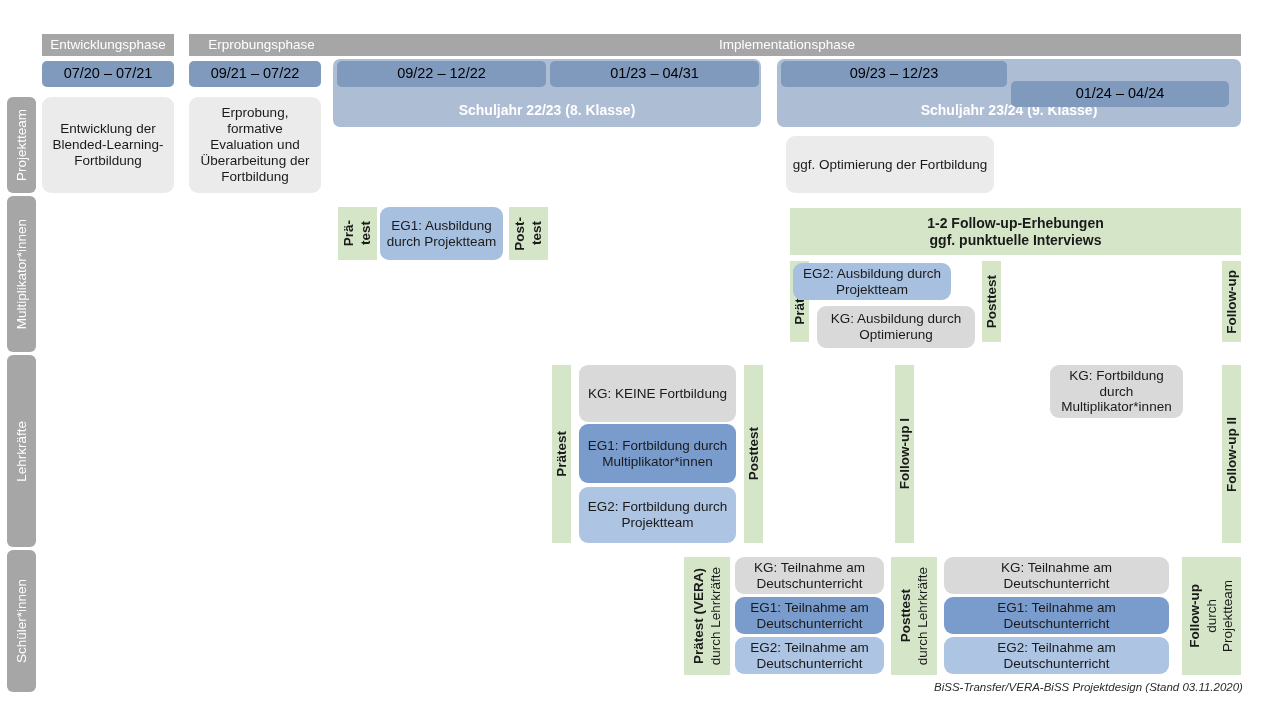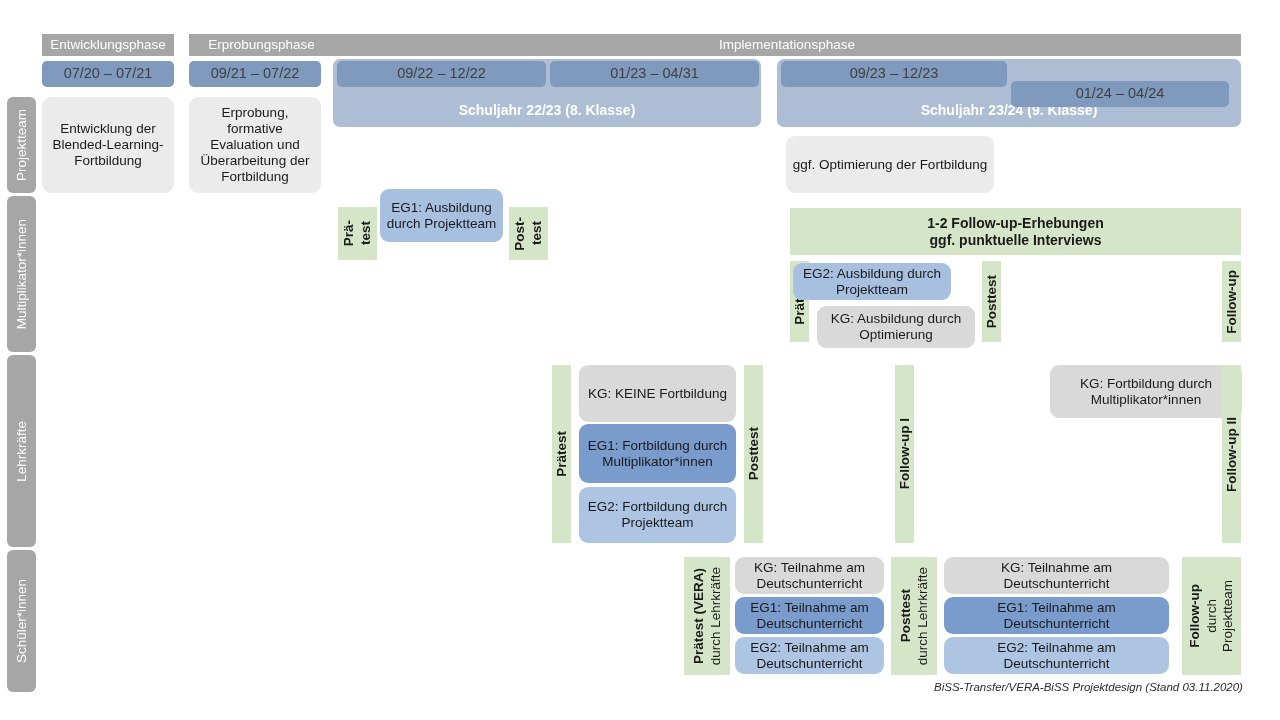--- a/index.html
+++ b/index.html
@@ -11,21 +11,21 @@
   #canvas{position:absolute;left:0;top:0;width:1280px;height:720px;padding-left:8px;}
 
   
   .bx{position:absolute;box-sizing:border-box;display:flex;align-items:center;
       justify-content:center;text-align:center;line-height:1.18;}
 
   
   .phase{background:#a6a6a6;color:#ffffff;font-size:13.5px;height:22px;}
 
   
-  .datechip{background:#7f9abd;color:#404040;font-size:14.5px;height:26px;border-radius:5px;}
+  .datechip{background:#7f9abd;color:#000000;font-size:14.5px;height:26px;border-radius:5px;}
 
   
   .yearband{background:#adbdd4;color:#ffffff;font-size:14px;font-weight:bold;
             border-radius:7px;}
 
   
   .rowlabel{background:#a6a6a6;color:#ffffff;border-radius:6px;font-size:13.5px;}
   .rowlabel .vt{
     writing-mode:vertical-rl;transform:rotate(180deg);white-space:nowrap;
   }
@@ -89,21 +89,21 @@
   <div class="bx card grey" style="left:42px;top:97px;width:132px;height:96px;">Entwicklung der Blended-Learning-Fortbildung</div>
   <div class="bx card grey" style="left:189px;top:97px;width:132px;height:96px;">Erprobung, formative Evaluation und Überarbeitung der Fortbildung</div>
   <div class="bx card grey" style="left:786px;top:136px;width:208px;height:57px;">ggf. Optimierung der Fortbildung</div>
 
   <div class="bx green" style="left:338px;top:207px;width:39px;height:53px;">
     <div class="stack">
       <span class="vt">Prä-</span>
       <span class="vt">test</span>
     </div>
   </div>
-  <div class="bx card blue-mid" style="left:380px;top:189px;width:123px;height:53px;">EG1: Ausbildung durch Projektteam</div>
+  <div class="bx card blue-mid" style="left:380px;top:207px;width:123px;height:53px;">EG1: Ausbildung durch Projektteam</div>
   <div class="bx green" style="left:509px;top:207px;width:39px;height:53px;">
     <div class="stack">
       <span class="vt">Post-</span>
       <span class="vt">test</span>
     </div>
   </div>
 
   <div class="bx green wide" style="left:790px;top:208px;width:451px;height:47px;flex-direction:column;">
     <span>1-2 Follow-up-Erhebungen</span>
     <span>ggf. punktuelle Interviews</span>
@@ -126,21 +126,21 @@
   </div>
   <div class="bx card grey2" style="left:579px;top:365px;width:157px;height:57px;">KG: KEINE Fortbildung</div>
   <div class="bx card blue-dark" style="left:579px;top:424px;width:157px;height:59px;">EG1: Fortbildung durch Multiplikator*innen</div>
   <div class="bx card blue-light" style="left:579px;top:487px;width:157px;height:56px;">EG2: Fortbildung durch Projektteam</div>
   <div class="bx green" style="left:744px;top:365px;width:19px;height:178px;">
     <span class="vt">Posttest</span>
   </div>
   <div class="bx green" style="left:895px;top:365px;width:19px;height:178px;">
     <span class="vt">Follow-up I</span>
   </div>
-  <div class="bx card grey2" style="left:1050px;top:365px;width:192px;height:53px;">KG: Fortbildung durch Multiplikator*innen</div>
+  <div class="bx card grey2" style="left:1050px;top:365px;width:133px;height:53px;">KG: Fortbildung durch Multiplikator*innen</div>
   <div class="bx green" style="left:1222px;top:365px;width:19px;height:178px;">
     <span class="vt">Follow-up II</span>
   </div>
 
   <div class="bx green" style="left:684px;top:557px;width:46px;height:118px;">
     <div class="stack">
       <span class="vt">Prätest (VERA)</span>
       <span class="vt reg">durch Lehrkräfte</span>
     </div>
   </div>

